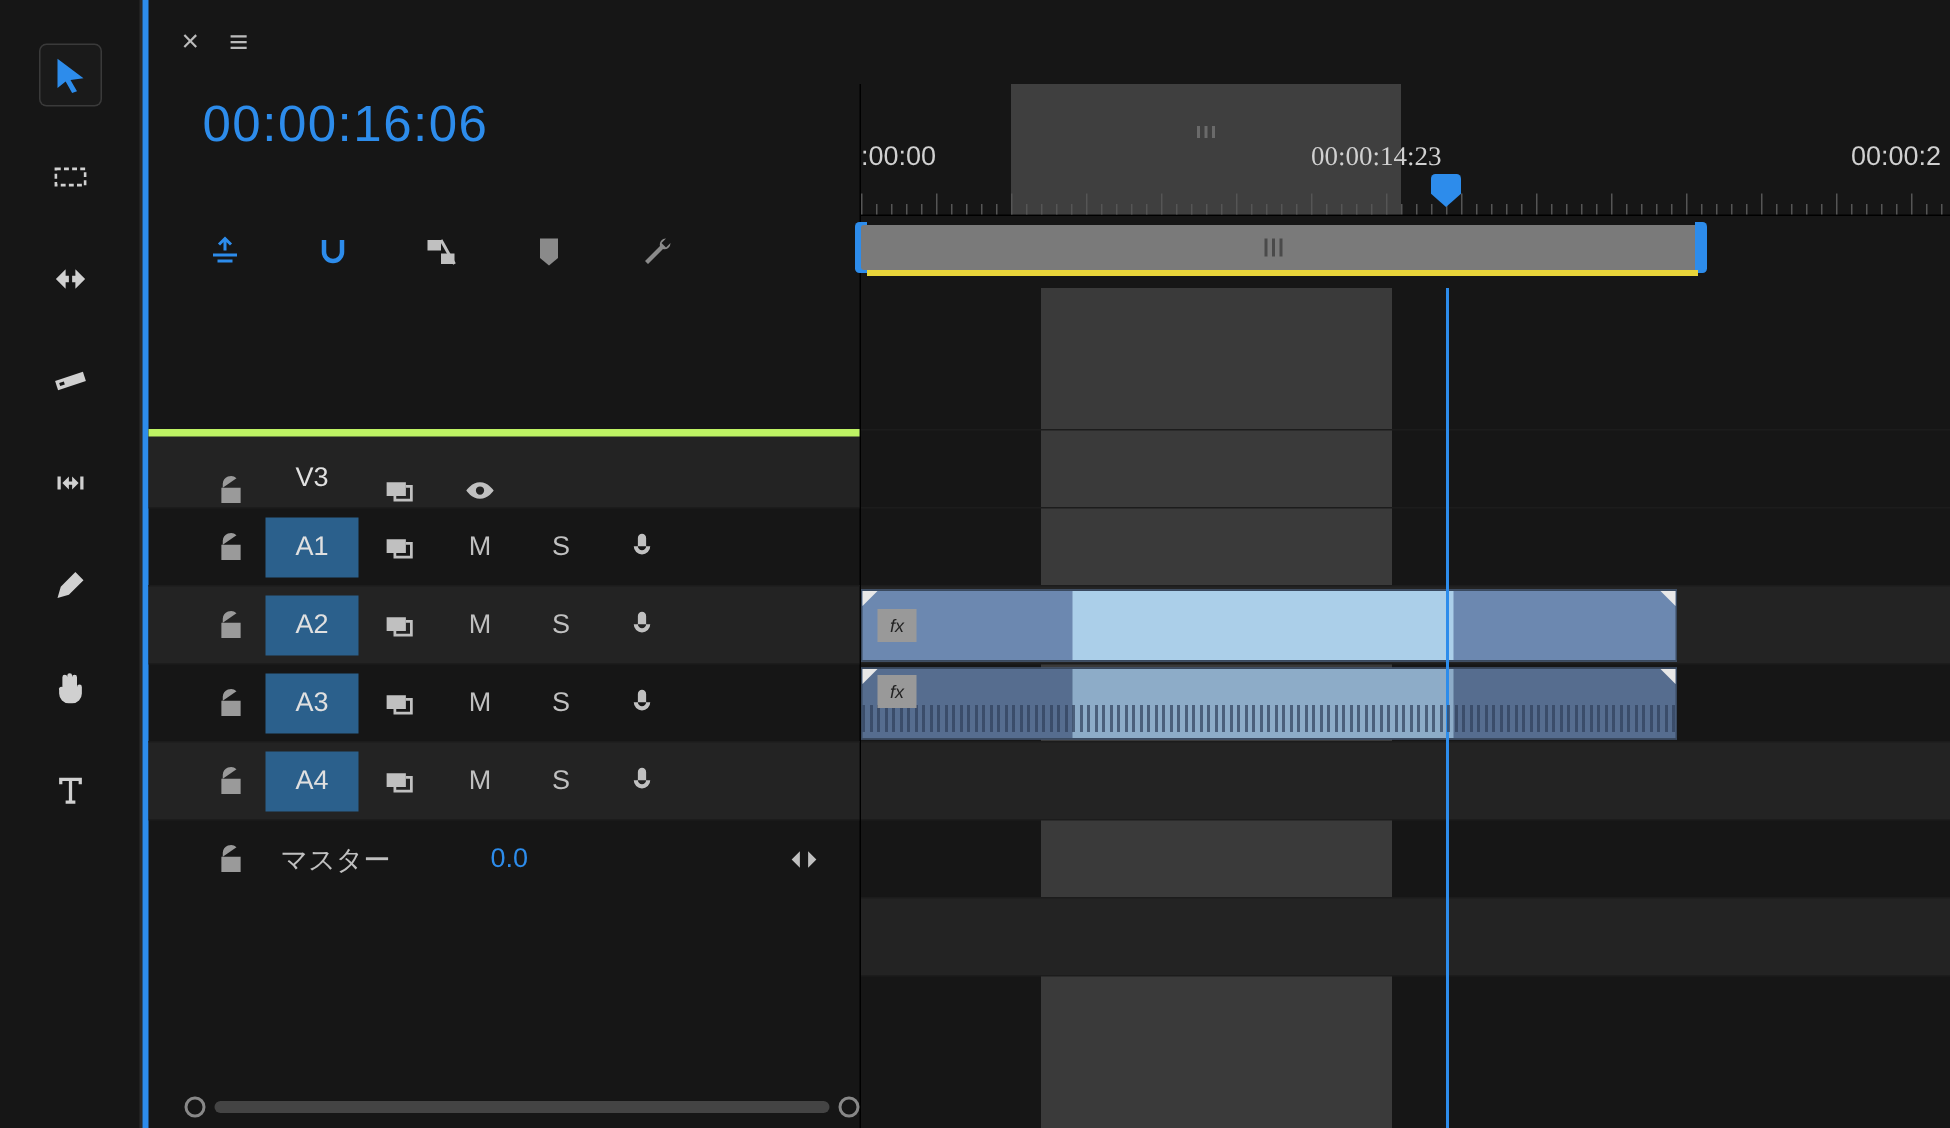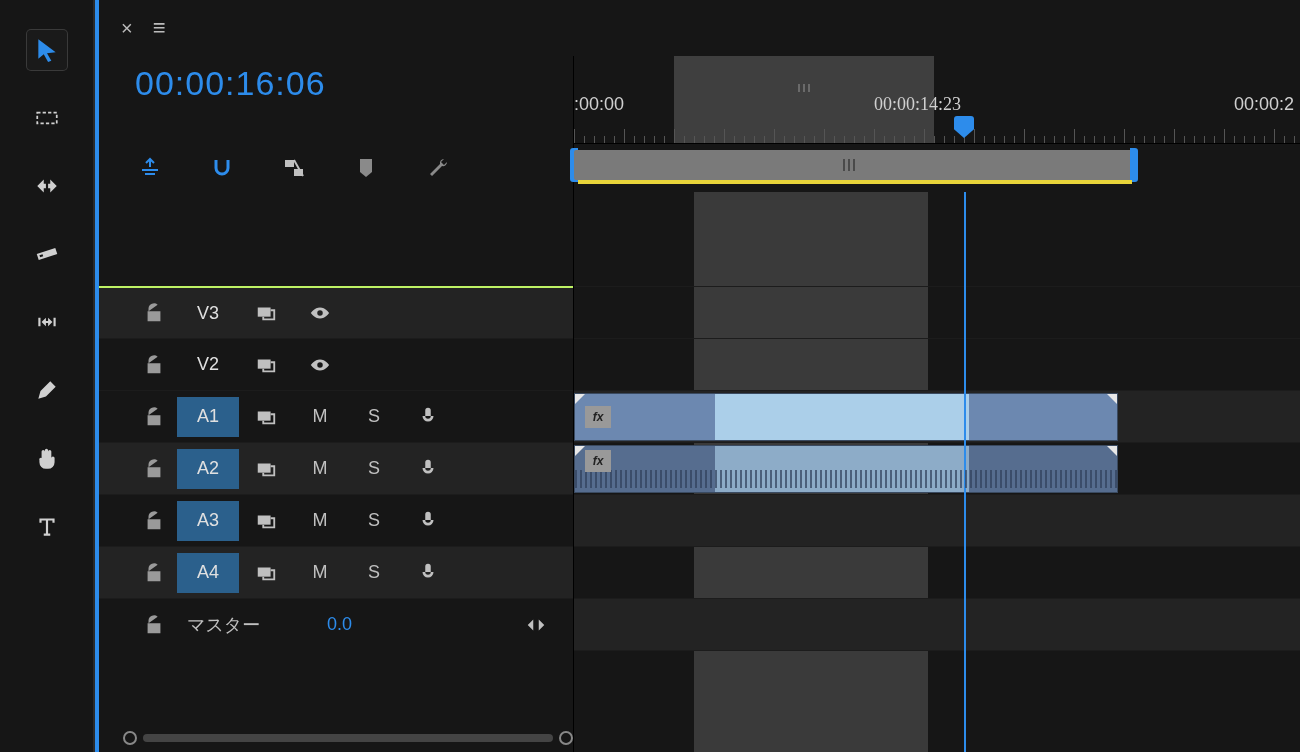--- a/index.html
+++ b/index.html
@@ -29,21 +29,21 @@
 
   .seq-toolbar { height:48px; display:flex; align-items:center; padding-left:36px; gap:42px; color:#a0a0a0; }
   .seq-toolbar .ico { width:30px; height:30px; display:flex; align-items:center; justify-content:center; }
   .seq-toolbar .ico.blue { color:#2d8ceb; }
   .seq-toolbar svg { width:24px; height:24px; }
 
   .spacer { height:94px; }
 
   .tracks { display:flex; flex-direction:column; }
   .track { height:52px; display:flex; align-items:center; border-top:1px solid #1c1c1c; }
-  .track.first { border-top:2px solid #bef264; }
+  .track.first { border-top:5px solid #bef264;align-items:flex-end; }
   .lockcell { width:78px; display:flex; justify-content:flex-end; padding-right:12px; }
   .labelcell { width:62px; height:40px; display:flex; align-items:center; justify-content:center; font-size:18px; color:#e0e0e0; }
   .labelcell.sel { background:#2b608c; }
   .ctrlcell { width:54px; display:flex; align-items:center; justify-content:center; color:#c0c0c0; position:relative; }
   .ctrlcell.wide{width:110px; justify-content:flex-start; padding-left:10px;}
   .lock-icon, .ctrl-icon { width:22px; height:22px; }
   .ctrl-text{font-size:18px;}
   .master .num { color:#2d8ceb; font-size:18px; margin-left:40px;}
 
   
@@ -58,21 +58,21 @@
 
   .navbar { height:48px; position:relative; }
   .navbar .track-bar { position:absolute; top:6px; left:0px; width:560px; height:30px; background:#7a7a7a; border-radius:2px; }
   .navbar .track-bar .grip { position:absolute; left:50%; top:50%; transform:translate(-50%,-50%); width:22px; height:12px; display:flex; gap:3px;}
   .navbar .track-bar .grip span{width:2px;background:#4a4a4a;}
   .navbar .yellow { position:absolute; top:36px; left:4px; width:554px; height:4px; background:#e8d43a; }
   .navbar .edge { position:absolute; top:4px; width:8px; height:34px; background:#2d8ceb; }
   .navbar .edge.l { left:-4px; border-radius:3px 0 0 3px;}
   .navbar .edge.r { left:556px; border-radius:0 3px 3px 0;}
 
-  .clips { flex:1; position:relative;font-weight:bold; }
+  .clips { flex:1; position:relative; }
   .clip-row { position:absolute; left:0; right:0; height:52px; border-top:1px solid #1c1c1c; }
   .clip-video { position:absolute; top:2px; left:0; width:544px; height:48px; background:#6c88b0; border:1px solid #3a4a60; display:flex; align-items:center; }
   .clip-video .lightseg { position:absolute; top:0; bottom:0; left:140px; width:254px; background:#b2d7ef; opacity:0.9;}
   .clip-video .fx { width:26px; height:22px; background:#999; margin:0 10px; display:flex; align-items:center; justify-content:center; font-size:12px; font-style:italic; color:#222; position:relative; z-index:2;}
   .clip-video .name { color:#111; font-size:20px; position:relative; z-index:2;}
   .clip-corner { position:absolute; width:0; height:0; border-style:solid; }
   .clip-corner.tl { top:0; left:0; border-width:10px 10px 0 0; border-color:#e8e8e8 transparent transparent transparent;}
   .clip-corner.tr { top:0; right:0; border-width:0 10px 10px 0; border-color:transparent #e8e8e8 transparent transparent;}
   .clip-audio { position:absolute; top:2px; left:0; width:544px; height:48px; background:#566d8f; border:1px solid #3a4a60;}
   .clip-audio .lightseg { position:absolute; top:0; bottom:0; left:140px; width:254px; background:#b2d7ef; opacity:0.6;}
@@ -199,39 +199,20 @@
                   <path d="M17 9 H21 V19 H9 V16" fill="none" stroke="#c0c0c0" stroke-width="2"></path>
                 </svg>
               </div>
             <div class="ctrlcell">
                 <svg class="ctrl-icon" viewBox="0 0 24 24" fill="#c0c0c0">
                   <path d="M12 6 C6 6 2 12 2 12 s4 6 10 6 s10 -6 10 -6 S18 6 12 6 Z M12 15 a3 3 0 1 1 0 -6 a3 3 0 0 1 0 6 Z"></path>
                 </svg>
               </div>
           </div>
 
-          <div class="track">
-            <div class="lockcell">
-                <svg class="lock-icon" viewBox="0 0 24 24" fill="#9a9a9a">
-                  <path d="M6 10 V7 a6 6 0 0 1 10 -4 M5 10 H19 V21 H5 Z"></path>
-                </svg>
-              </div>
-            <div class="labelcell">V2</div>
-            <div class="ctrlcell">
-                <svg class="ctrl-icon" viewBox="0 0 24 24" fill="#c0c0c0">
-                  <rect x="3" y="6" width="14" height="10"></rect>
-                  <path d="M17 9 H21 V19 H9 V16" fill="none" stroke="#c0c0c0" stroke-width="2"></path>
-                </svg>
-              </div>
-            <div class="ctrlcell">
-                <svg class="ctrl-icon" viewBox="0 0 24 24" fill="#c0c0c0">
-                  <path d="M12 6 C6 6 2 12 2 12 s4 6 10 6 s10 -6 10 -6 S18 6 12 6 Z M12 15 a3 3 0 1 1 0 -6 a3 3 0 0 1 0 6 Z"></path>
-                </svg>
-              </div>
-          </div>
 
 
           <div class="track">
             <div class="lockcell">
                 <svg class="lock-icon" viewBox="0 0 24 24" fill="#9a9a9a">
                   <path d="M6 10 V7 a6 6 0 0 1 10 -4 M5 10 H19 V21 H5 Z"></path>
                 </svg>
               </div>
             <div class="labelcell sel">A1</div>
             <div class="ctrlcell">

